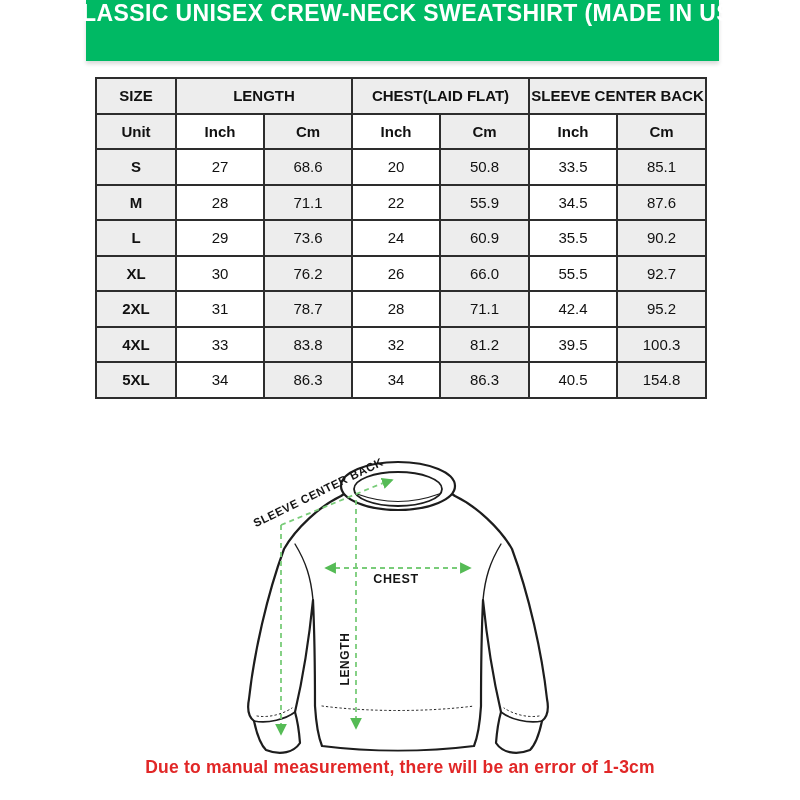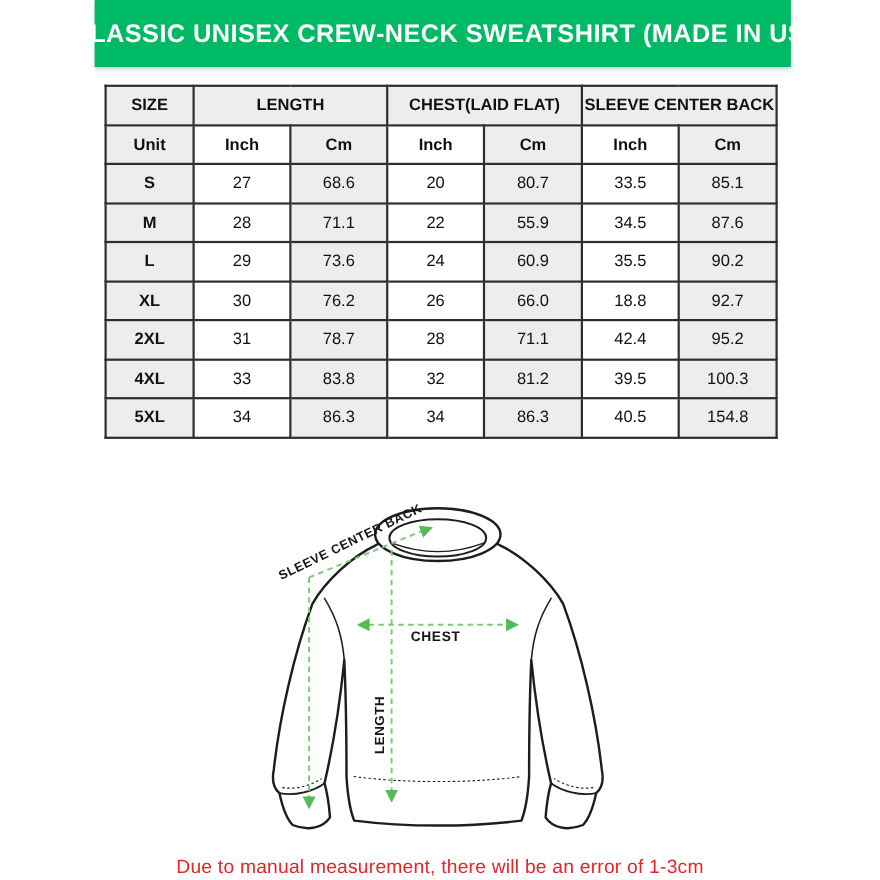--- a/index.html
+++ b/index.html
@@ -4,21 +4,21 @@
 <style>
   html,body{margin:0;padding:0;background:#fff;}
   #stage{
     position:relative;width:800px;height:800px;background:#ffffff;overflow:hidden;
     font-family:"Liberation Sans","DejaVu Sans",sans-serif;
     --accent:#00b964; --shade:#ededed; --tborder:#2d2d2d; --note:#e12727; --arrow:#79cc79;
   }
   
   .banner{
     position:absolute;left:86px;top:0;width:633px;height:61px;
-    background:var(--accent);display:flex;align-items:center;justify-content:center;
+    background:var(--accent);display:flex;justify-content:center;
     box-shadow:0 3px 4px rgba(0,0,0,.15);
   }
   .banner h1{
     margin:0;color:#fff;font-size:23px;font-weight:700;letter-spacing:.4px;white-space:nowrap;
   }
   
   table.size{
     position:absolute;left:95px;top:77px;width:610px;
     border-collapse:collapse;table-layout:fixed;background:#fff;
   }
@@ -28,21 +28,21 @@
   }
   table.size th{font-weight:700;}
   table.size td{font-weight:400;}
   table.size td.size-cell{font-weight:700;}
   table.size .shade{background:var(--shade);}
   
   .diagram{position:absolute;left:238px;top:452px;width:324px;height:305px;}
   
   .footnote{
     position:absolute;left:0;top:757px;width:800px;text-align:center;
-    color:var(--note);font-size:17.5px;font-weight:400;letter-spacing:.2px;margin-top:21px;
+    color:var(--note);font-size:17.5px;font-weight:700;letter-spacing:.2px;
   }
 </style>
 </head>
 <body>
 
 <div id="stage" style="--accent: #00b964; --shade: #ededed; --tborder: #2d2d2d; --note: #e12727;">
 
   <div class="banner">
     <h1>CLASSIC UNISEX CREW-NECK SWEATSHIRT (MADE IN US)</h1>
   </div>
@@ -73,21 +73,21 @@
           <th>Inch</th>
           <th class="shade">Cm</th>
         </tr>
       </thead>
     <tbody>
         <tr>
           <td class="shade size-cell">S</td>
           <td class="">27</td>
           <td class="shade ">68.6</td>
           <td class="">20</td>
-          <td class="shade ">80.7</td>
+          <td class="shade ">50.8</td>
           <td class="">33.5</td>
           <td class="shade ">85.1</td>
         </tr>
         <tr>
           <td class="shade size-cell">M</td>
           <td class="">28</td>
           <td class="shade ">71.1</td>
           <td class="">22</td>
           <td class="shade ">55.9</td>
           <td class="">34.5</td>
@@ -101,21 +101,21 @@
           <td class="shade ">60.9</td>
           <td class="">35.5</td>
           <td class="shade ">90.2</td>
         </tr>
         <tr>
           <td class="shade size-cell">XL</td>
           <td class="">30</td>
           <td class="shade ">76.2</td>
           <td class="">26</td>
           <td class="shade ">66.0</td>
-          <td class="">18.8</td>
+          <td class="">55.5</td>
           <td class="shade ">92.7</td>
         </tr>
         <tr>
           <td class="shade size-cell">2XL</td>
           <td class="">31</td>
           <td class="shade ">78.7</td>
           <td class="">28</td>
           <td class="shade ">71.1</td>
           <td class="">42.4</td>
           <td class="shade ">95.2</td>

